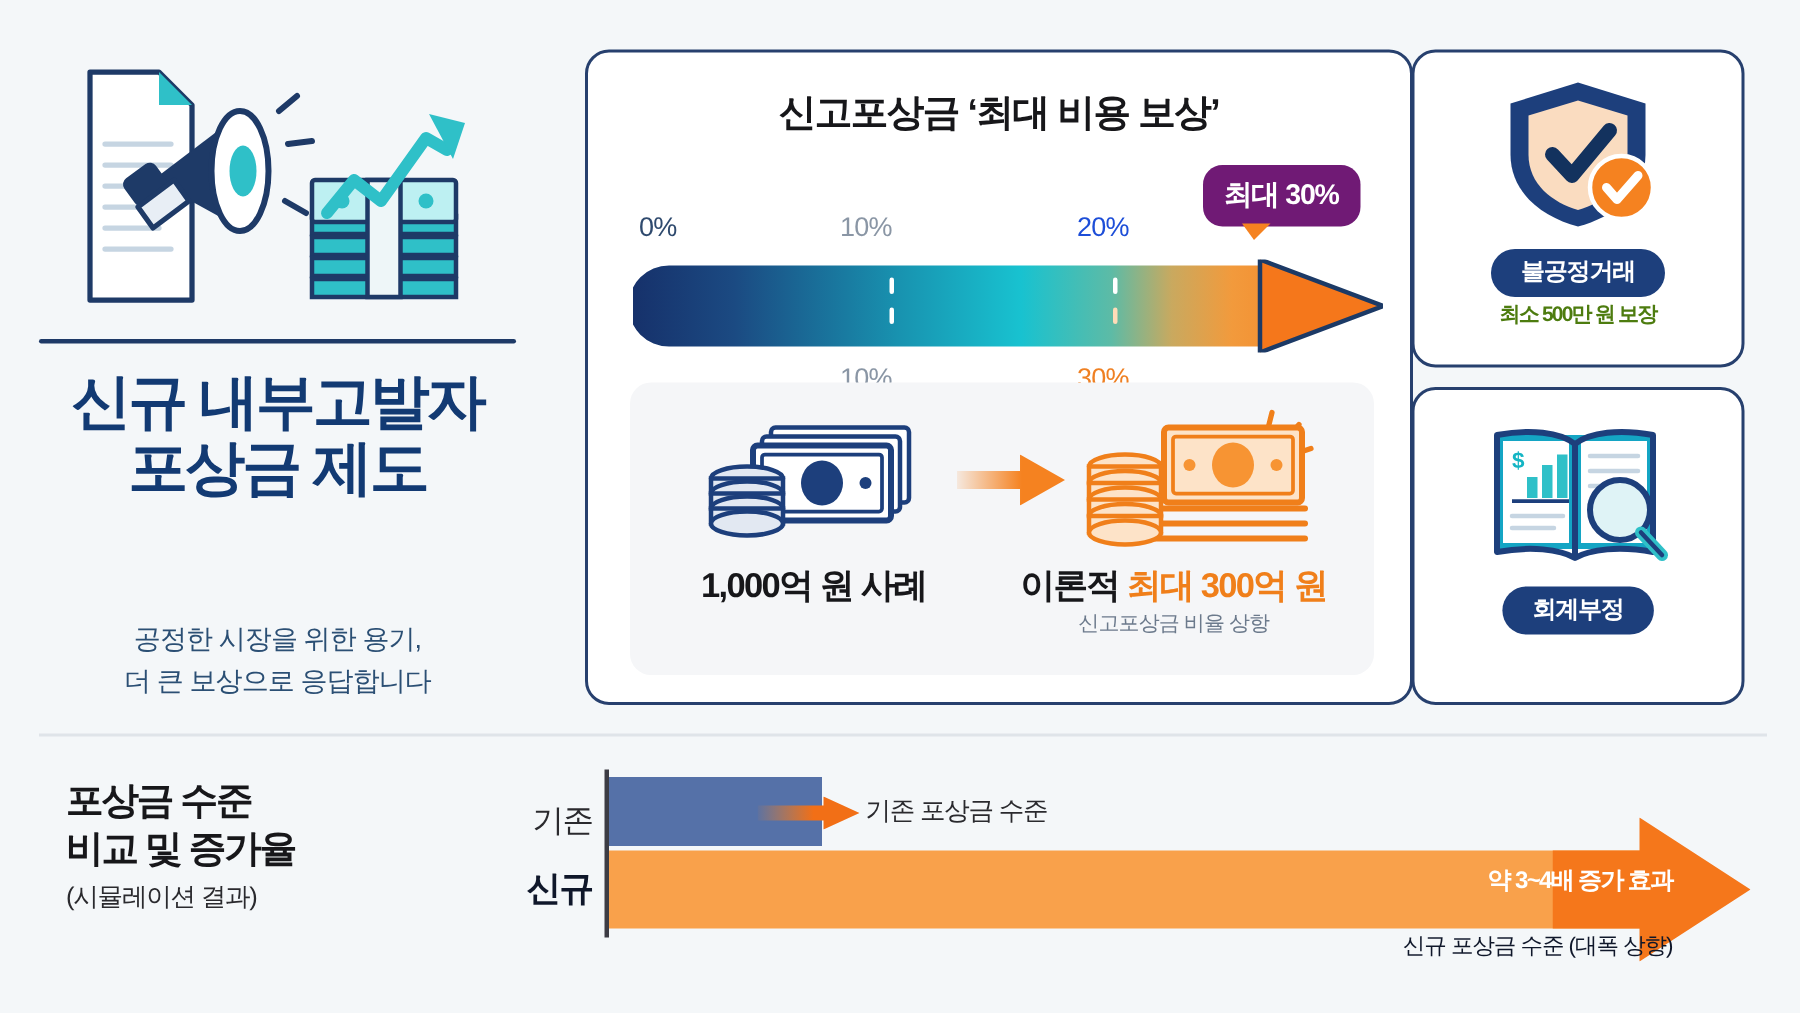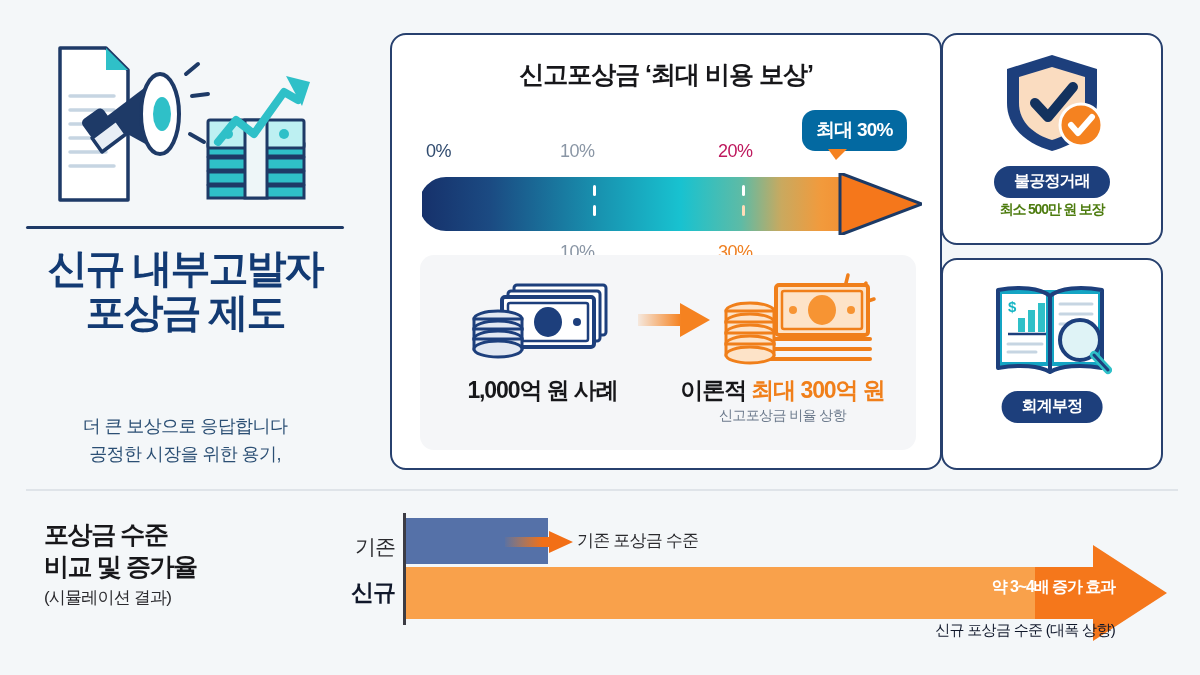--- a/index.html
+++ b/index.html
@@ -40,41 +40,41 @@
   #center-title {
     position:absolute; left:0; top:23px; width:100%; text-align:center;
     font-size:25px; font-weight:bold; color:#17171a; letter-spacing:-1px;
   }
 
   
   #scale-top { position:absolute; left:30px; top:106px; width:492px; height:26px; }
   .tick-top { position:absolute; font-size:18px; letter-spacing:-0.5px; }
   #tick-0  { left:4px;   color:#2f4a6e; }
   #tick-10 { left:138px; color:#8a96a5; }
-  #tick-20 { left:296px; color:#be185d; }
+  #tick-20 { left:296px; color:#1d4ed8; }
 
   
   #gradient-arrow { position:absolute; left:30px; top:138px; width:500px; height:62px; }
   #bar-dash-1, #bar-dash-2 {
     position:absolute; width:3px; height:11px; background:#ffffff; border-radius:2px;
   }
   #bar-dash-1 { left:171px; top:12px; }
   #bar-dash-1b{ position:absolute; left:171px; top:32px; width:3px; height:11px; background:#ffffff; border-radius:2px;}
   #bar-dash-2 { left:320px; top:12px; }
   #bar-dash-2b{ position:absolute; left:320px; top:32px; width:3px; height:11px; background:#ffdcb8; border-radius:2px;}
 
   #scale-bot { position:absolute; left:30px; top:207px; width:492px; height:26px; }
   .tick-bot { position:absolute; font-size:18px; letter-spacing:-0.5px; }
   #tickb-10 { left:138px; color:#8a96a5; }
   #tickb-30 { left:296px; color:#ef8023; }
 
   
   #max-bubble {
     position:absolute; left:410px; top:75px;
-    background:#0369a1; color:#ffffff; font-weight:bold; font-size:19px;
+    background:#701a75; color:#ffffff; font-weight:bold; font-size:19px;
     padding:7px 14px 8px; border-radius:13px; letter-spacing:-0.8px; white-space:nowrap;
   }
   #max-bubble:after {
     content:""; position:absolute; left:26px; bottom:-9px;
     border-left:8px solid transparent; border-right:11px solid transparent;
     border-top:11px solid #f58220;
   }
 
   
   #example-box {
@@ -214,22 +214,22 @@
     </div>
 
     <div id="hero-rule"></div>
 
     <div id="brand-title">
       <div class="t-line2">신규 내부고발자</div>
       <div class="t-line3">포상금 제도</div>
     </div>
 
     <div id="brand-sub">
+      <div class="s-line">공정한 시장을 위한 용기,</div>
       <div class="s-line">더 큰 보상으로 응답합니다</div>
-      <div class="s-line">공정한 시장을 위한 용기,</div>
     </div>
   </div>
 
   <div id="center-panel">
 
     <div id="center-title">신고포상금 ‘최대 비용 보상’</div>
 
     <div id="scale-top">
       <span class="tick-top" id="tick-0">0%</span>
       <span class="tick-top" id="tick-10">10%</span>

